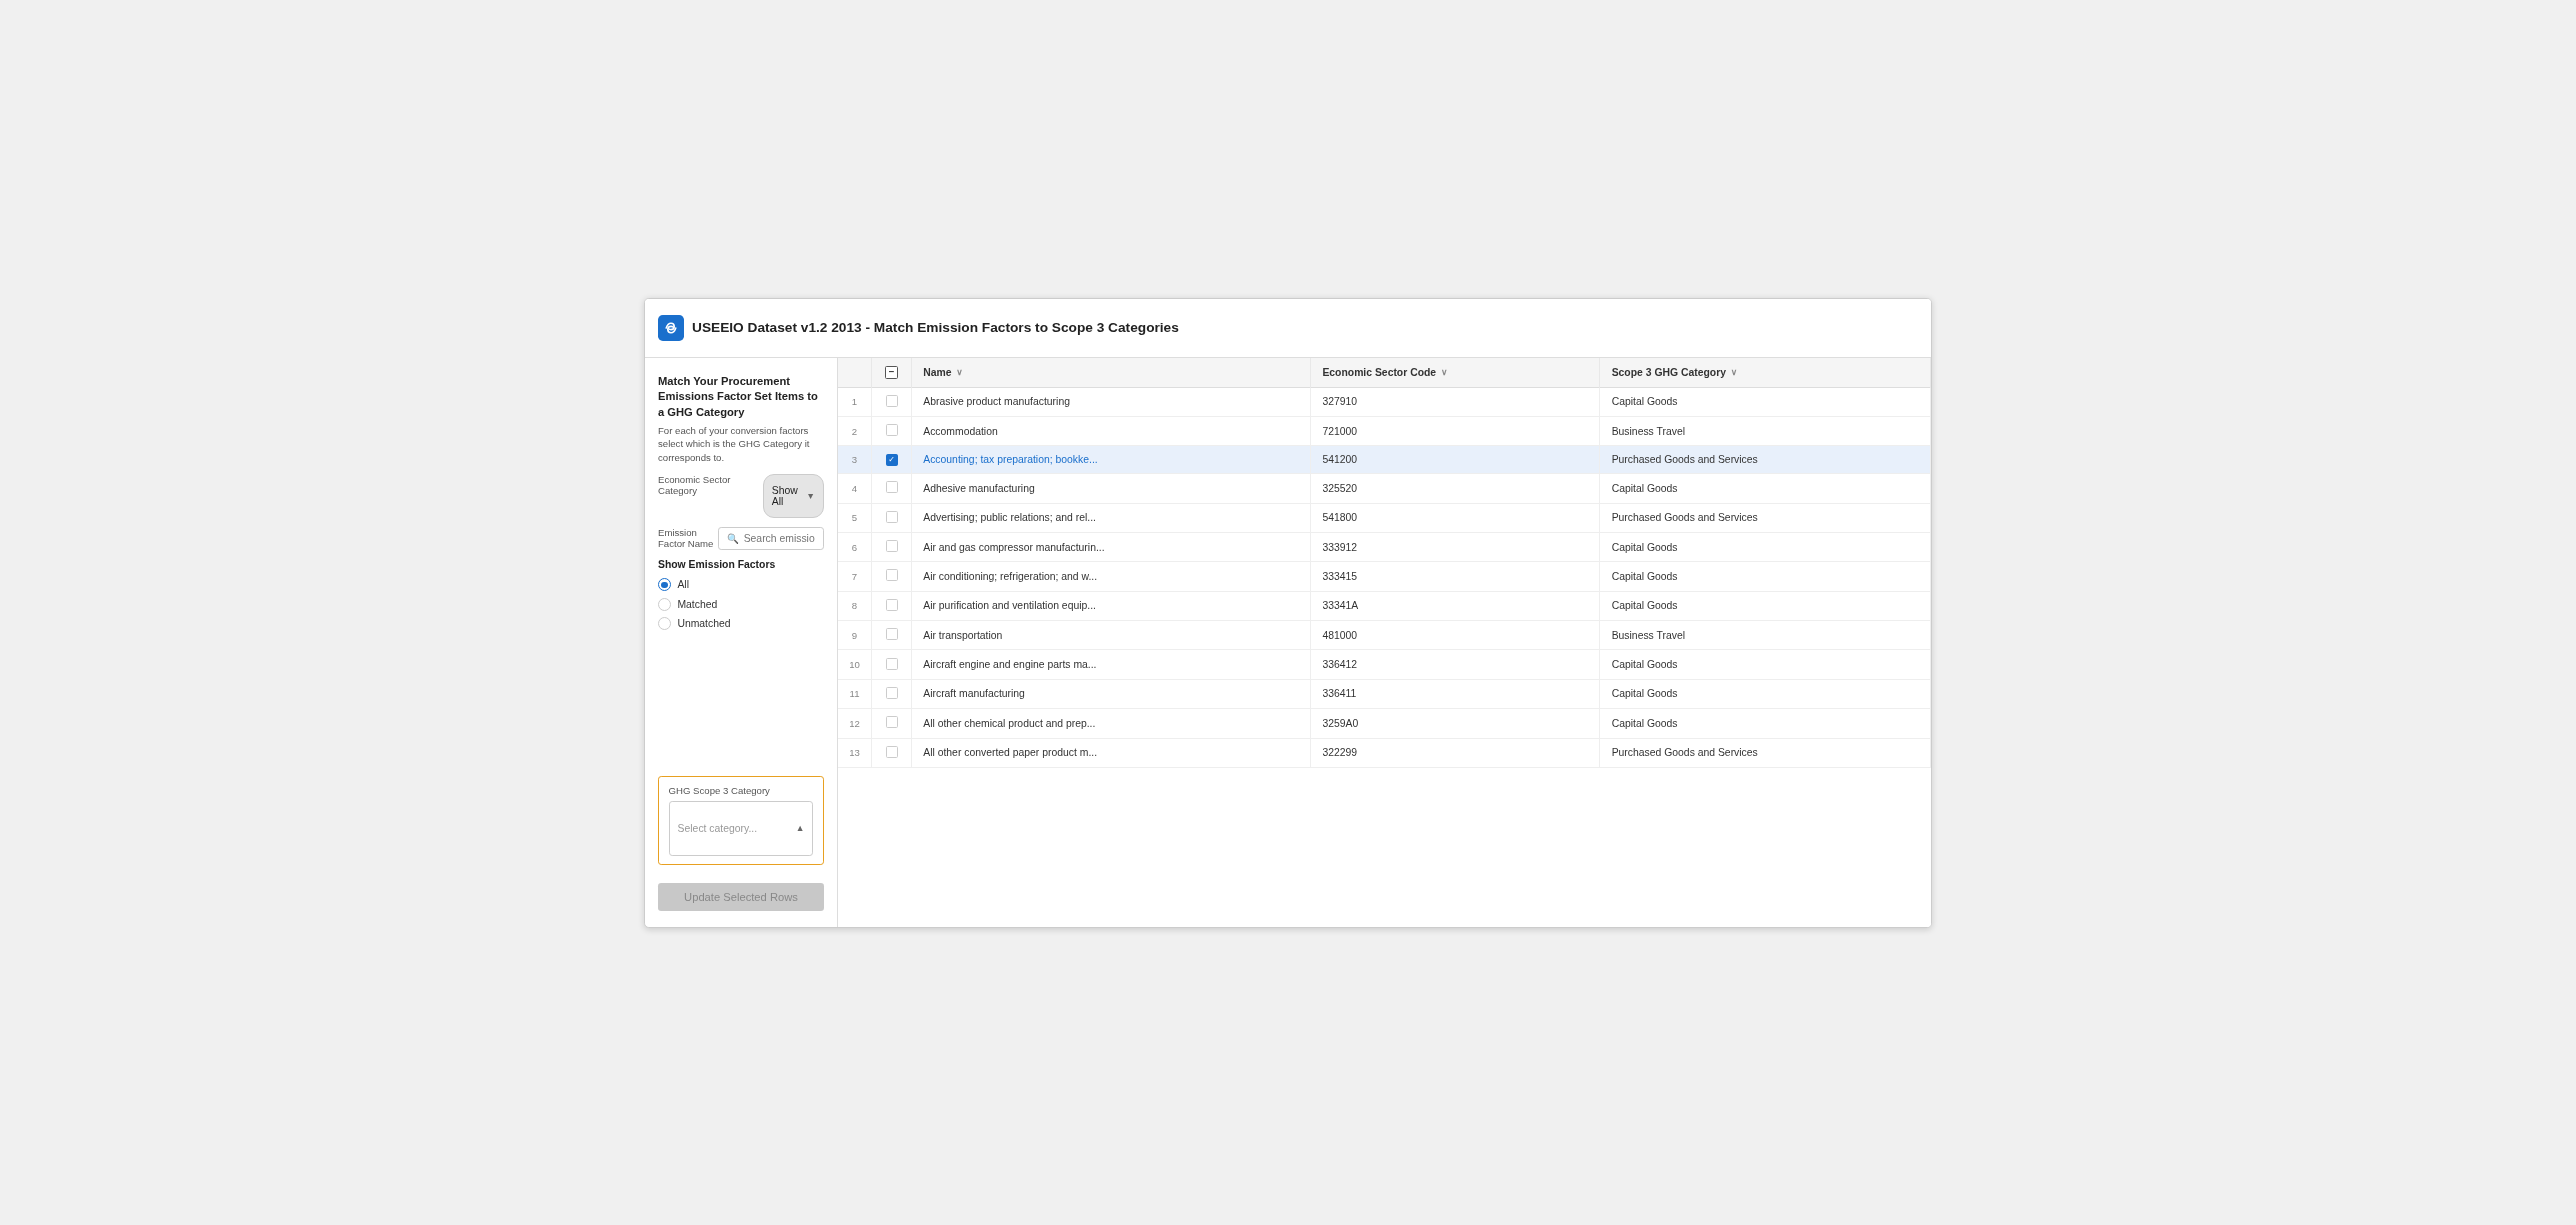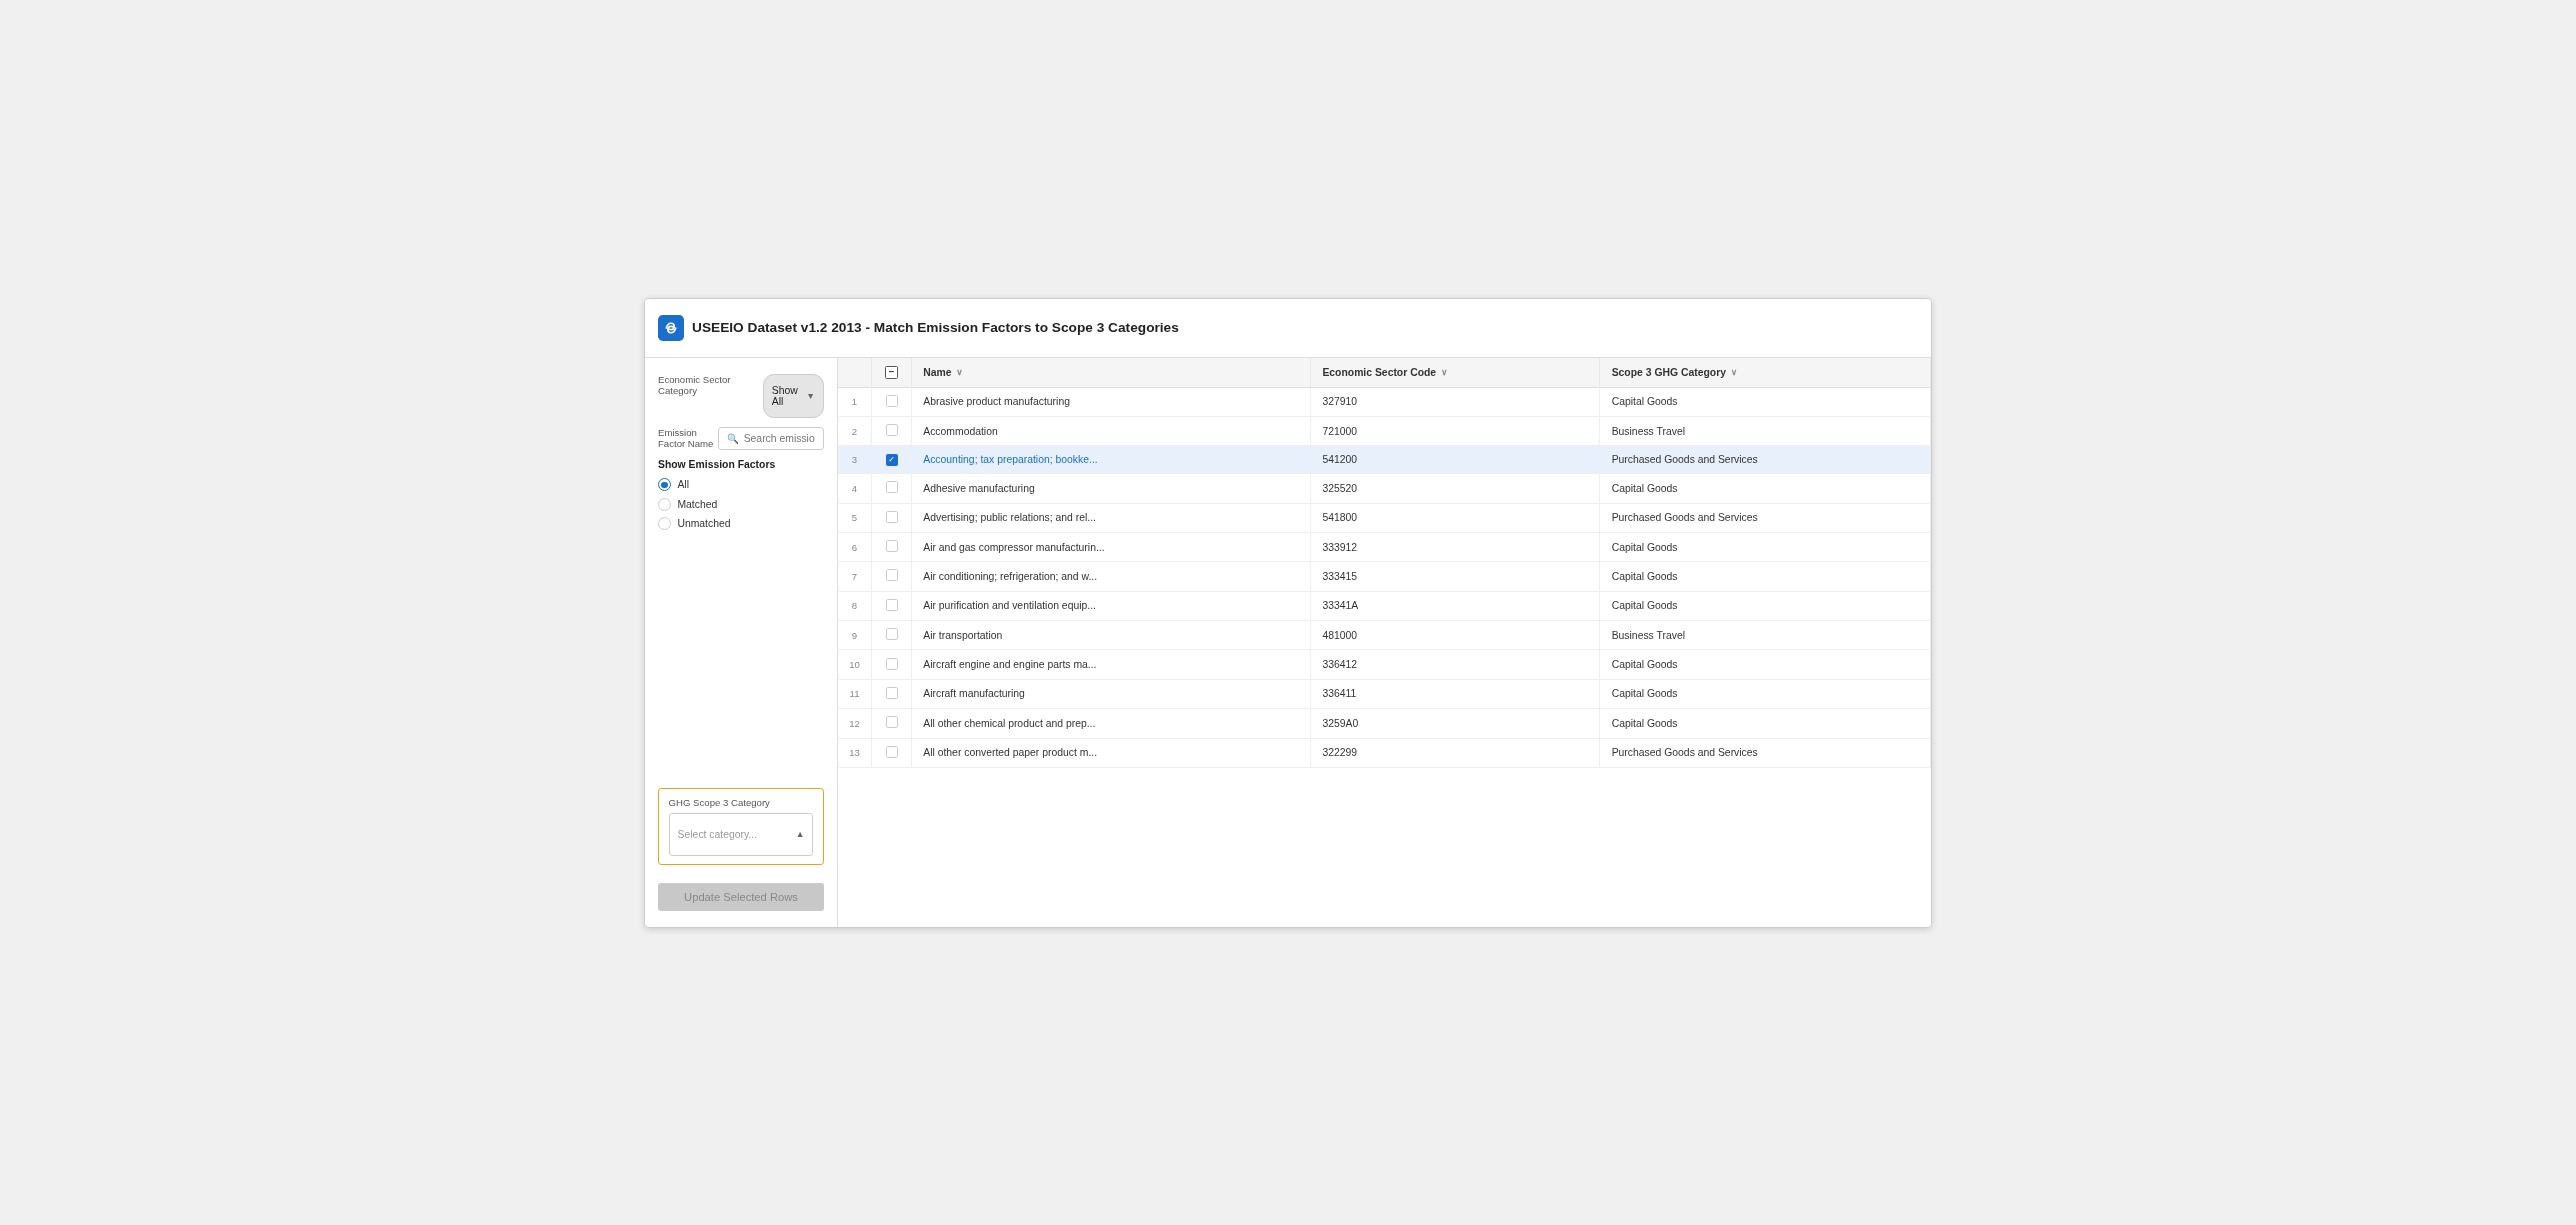--- a/index.html
+++ b/index.html
@@ -163,21 +163,21 @@
       margin-top: auto;
     }
     .ghg-label {
       font-size: 9.6px;
       color: #555;
       margin-bottom: 4.8px;
     }
     .ghg-select {
       border: 0.8px solid #ccc;
       border-radius: 3.2px;
-      padding: 15px 8px;
+      padding: 21px 8px;
       font-size: 10.4px;
       color: #999;
       background: #fff;
       display: flex;
       align-items: center;
       justify-content: space-between;
       cursor: pointer;
       width: 100%;
     }
     .update-btn {
@@ -303,20 +303,24 @@
         <path d="M16 10 Q14 16 10 16 Q6 16 6 12 Q6 8 10 8 Q12 8 13 9" stroke="white" stroke-width="2" fill="none" stroke-linecap="round"></path>
       </svg>
     </div>
     <span class="title-text">USEEIO Dataset v1.2 2013 - Match Emission Factors to Scope 3 Categories</span>
   </div>
 
   <div class="main-content">
 
     <div class="sidebar">
 
+      <div>
+        <div class="sidebar-heading">Match Your Procurement Emissions Factor Set Items to a GHG Category</div>
+        <div class="sidebar-subtext">For each of your conversion factors select which is the GHG Category it corresponds to.</div>
+      </div>
 
       <div class="field-group">
         <div class="field-label">Economic Sector Category</div>
         <div class="select-dropdown">
           <span>Show All</span>
           <span class="arrow">▼</span>
         </div>
       </div>
 
       <div class="field-group">

